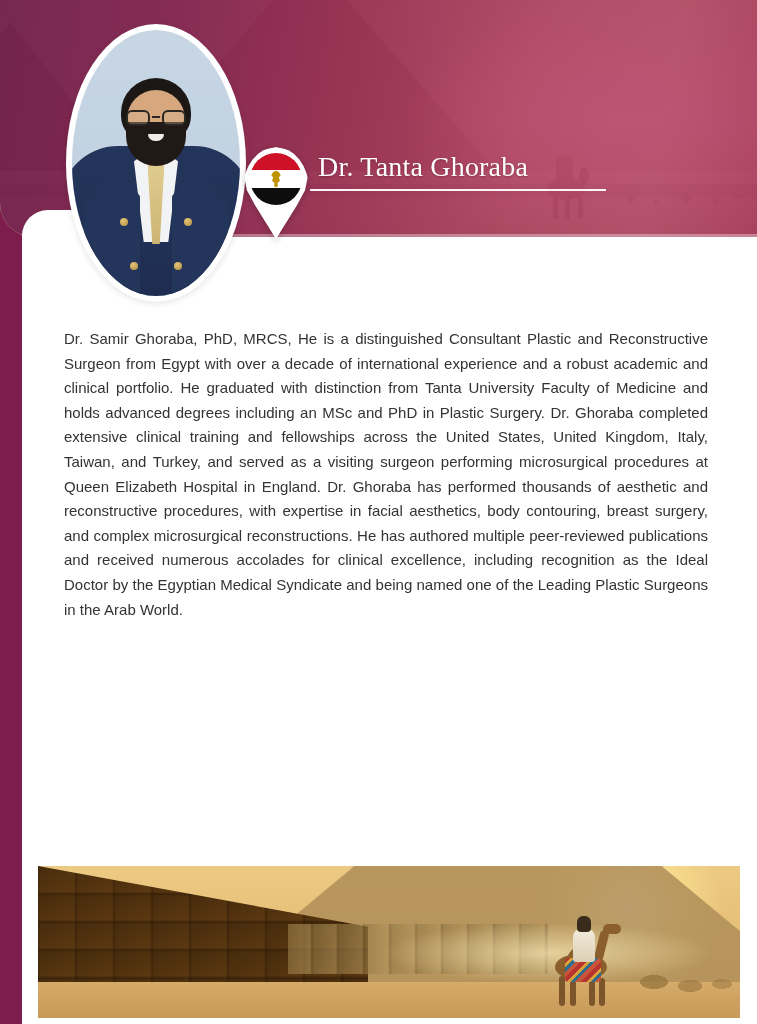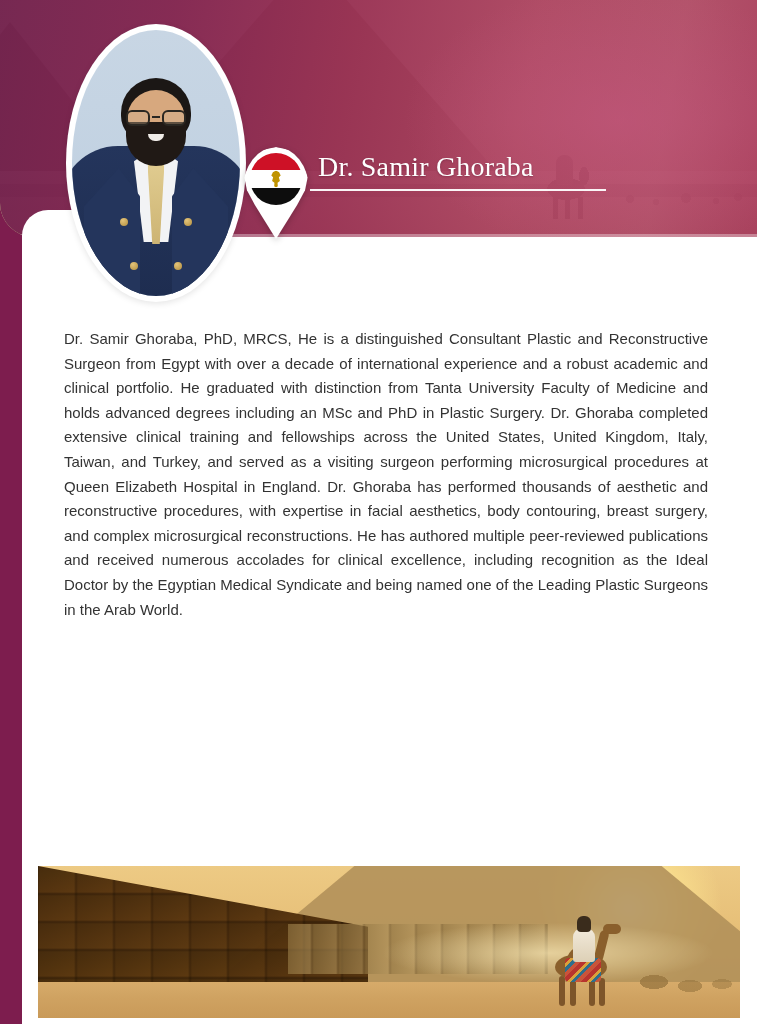--- a/index.html
+++ b/index.html
@@ -590,21 +590,21 @@
     <div class="pin-shape"></div>
     <div class="pin-flag">
       <div class="flag-band red"></div>
       <div class="flag-band white"></div>
       <div class="flag-band black"></div>
       <div class="flag-eagle"></div>
     </div>
   </div>
 
   <div class="title-wrap">
-    <div class="title">Dr. Samir Ghoraba</div>
+    <div class="title">Dr. Tanta Ghoraba</div>
     <div class="title-rule"></div>
   </div>
 
   <div class="bio">Dr. Samir Ghoraba, PhD, MRCS, He is a distinguished Consultant Plastic and Reconstructive Surgeon from Egypt with over a decade of international experience and a robust academic and clinical portfolio. He graduated with distinction from Tanta University Faculty of Medicine and holds advanced degrees including an MSc and PhD in Plastic Surgery. Dr. Ghoraba completed extensive clinical training and fellowships across the United States, United Kingdom, Italy, Taiwan, and Turkey, and served as a visiting surgeon performing microsurgical procedures at Queen Elizabeth Hospital in England. Dr. Ghoraba has performed thousands of aesthetic and reconstructive procedures, with expertise in facial aesthetics, body contouring, breast surgery, and complex microsurgical reconstructions. He has authored multiple peer-reviewed publications and received numerous accolades for clinical excellence, including recognition as the Ideal Doctor by the Egyptian Medical Syndicate and being named one of the Leading Plastic Surgeons in the Arab World.</div>
 
   <div class="bottom-photo">
     <div class="bp-sky"></div>
     <div class="bp-pyramid"></div>
     <div class="bp-blocks"></div>
     <div class="bp-blocks2"></div>

